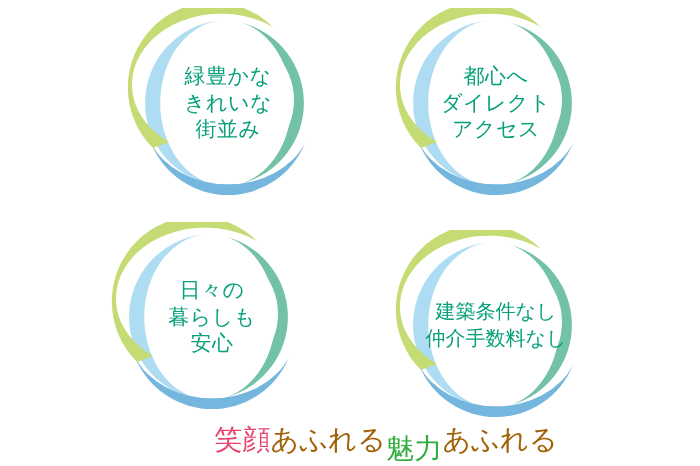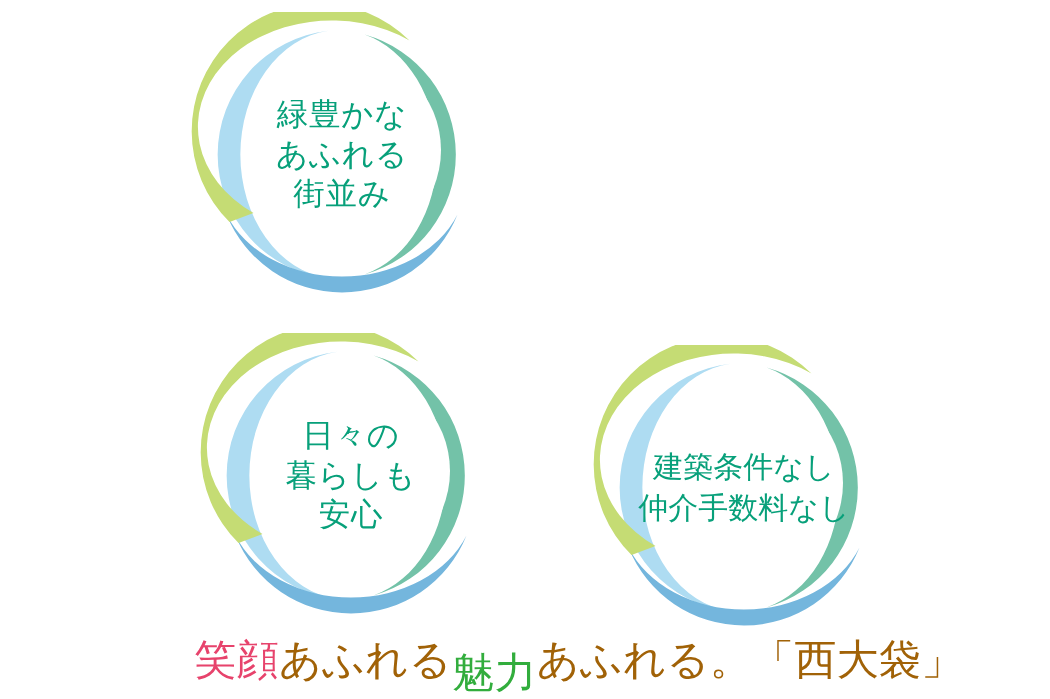--- a/index.html
+++ b/index.html
@@ -30,21 +30,21 @@
     height: 408px;
   }
 
   .badge {
     position: absolute;
     width: 210px;
     height: 190px;
   }
   .badge.pos-0 { left: 123px; top: 8px; }
   .badge.pos-1 { left: 391px; top: 8px; }
-  .badge.pos-2 { left: 129px; top: 222px; }
+  .badge.pos-2 { left: 107px; top: 222px; }
   .badge.pos-3 { left: 391px; top: 230px; }
 
   .badge-ring {
     position: absolute;
     left: 0;
     top: 0;
     width: 210px;
     height: 190px;
     display: block;
   }
@@ -115,24 +115,38 @@
           <path d="M 28 135 A 83 83 0 0 0 182 135 A 83 66 0 0 1 28 135 Z" fill="#74b6dd"></path>
 
           <path d="M 30 140 A 83 83 0 0 1 150 19 A 83 66 0 0 0 46 134 Z" fill="#c5dc74"></path>
 
           <path d="M 120 15 A 83 83 0 0 1 120 175 A 66 83 0 0 0 120 15 Z" fill="#73c2a8"></path>
 
           <circle cx="105" cy="92" r="66" fill="#ffffff"></circle>
         </g>
       </svg>
       <div class="badge-label">緑豊かな
-あふれる
+きれいな
 街並み</div>
     </div>
 
+    <div class="badge pos-1">
+      <svg class="badge-ring" viewBox="0 0 210 190" aria-hidden="true">
+        <g>
+          <path d="M 96 12.5 A 83 83 0 0 0 96 177.5 A 66 83 0 0 1 96 12.5 Z" fill="#aedcf2"></path>
+          <path d="M 28 135 A 83 83 0 0 0 182 135 A 83 66 0 0 1 28 135 Z" fill="#74b6dd"></path>
+          <path d="M 30 140 A 83 83 0 0 1 150 19 A 83 66 0 0 0 46 134 Z" fill="#c5dc74"></path>
+          <path d="M 120 15 A 83 83 0 0 1 120 175 A 66 83 0 0 0 120 15 Z" fill="#73c2a8"></path>
+          <circle cx="105" cy="92" r="66" fill="#ffffff"></circle>
+        </g>
+      </svg>
+      <div class="badge-label">都心へ
+ダイレクト
+アクセス</div>
+    </div>
 
     <div class="badge pos-2">
       <svg class="badge-ring" viewBox="0 0 210 190" aria-hidden="true">
         <g>
           <path d="M 96 12.5 A 83 83 0 0 0 96 177.5 A 66 83 0 0 1 96 12.5 Z" fill="#aedcf2"></path>
           <path d="M 28 135 A 83 83 0 0 0 182 135 A 83 66 0 0 1 28 135 Z" fill="#74b6dd"></path>
           <path d="M 30 140 A 83 83 0 0 1 150 19 A 83 66 0 0 0 46 134 Z" fill="#c5dc74"></path>
           <path d="M 120 15 A 83 83 0 0 1 120 175 A 66 83 0 0 0 120 15 Z" fill="#73c2a8"></path>
           <circle cx="105" cy="92" r="66" fill="#ffffff"></circle>
         </g>
@@ -156,16 +170,15 @@
 仲介手数料なし</div>
     </div>
 
   </div>
 
   <div class="tagline">
     <span class="seg-pink">笑顔</span>
     <span class="seg-gray">あふれる</span>
     <span class="seg-green">魅力</span>
     <span class="seg-gray">あふれる</span>
-    <span class="seg-gray">。「西大袋」</span>
   </div>
 
 </div>
 
 </body></html>

